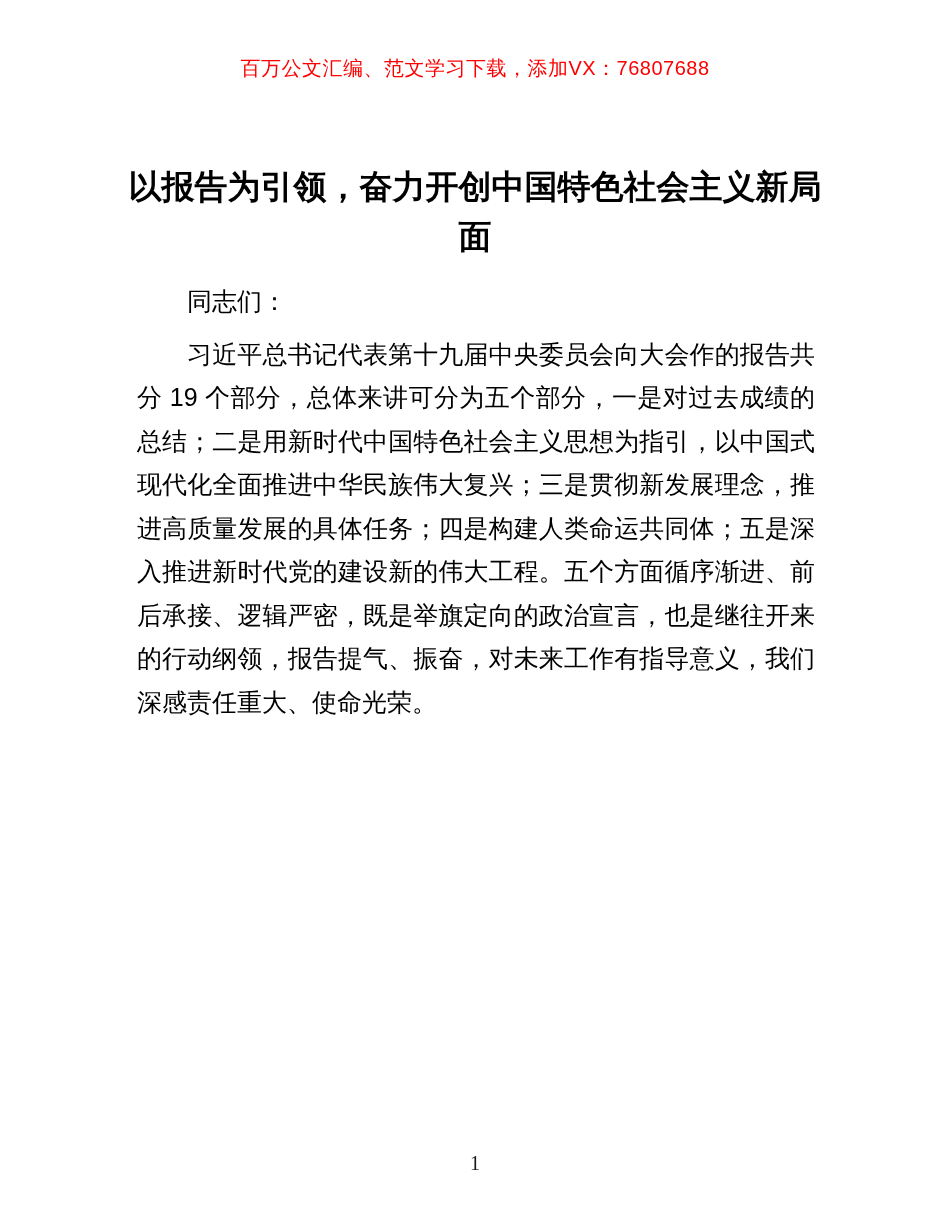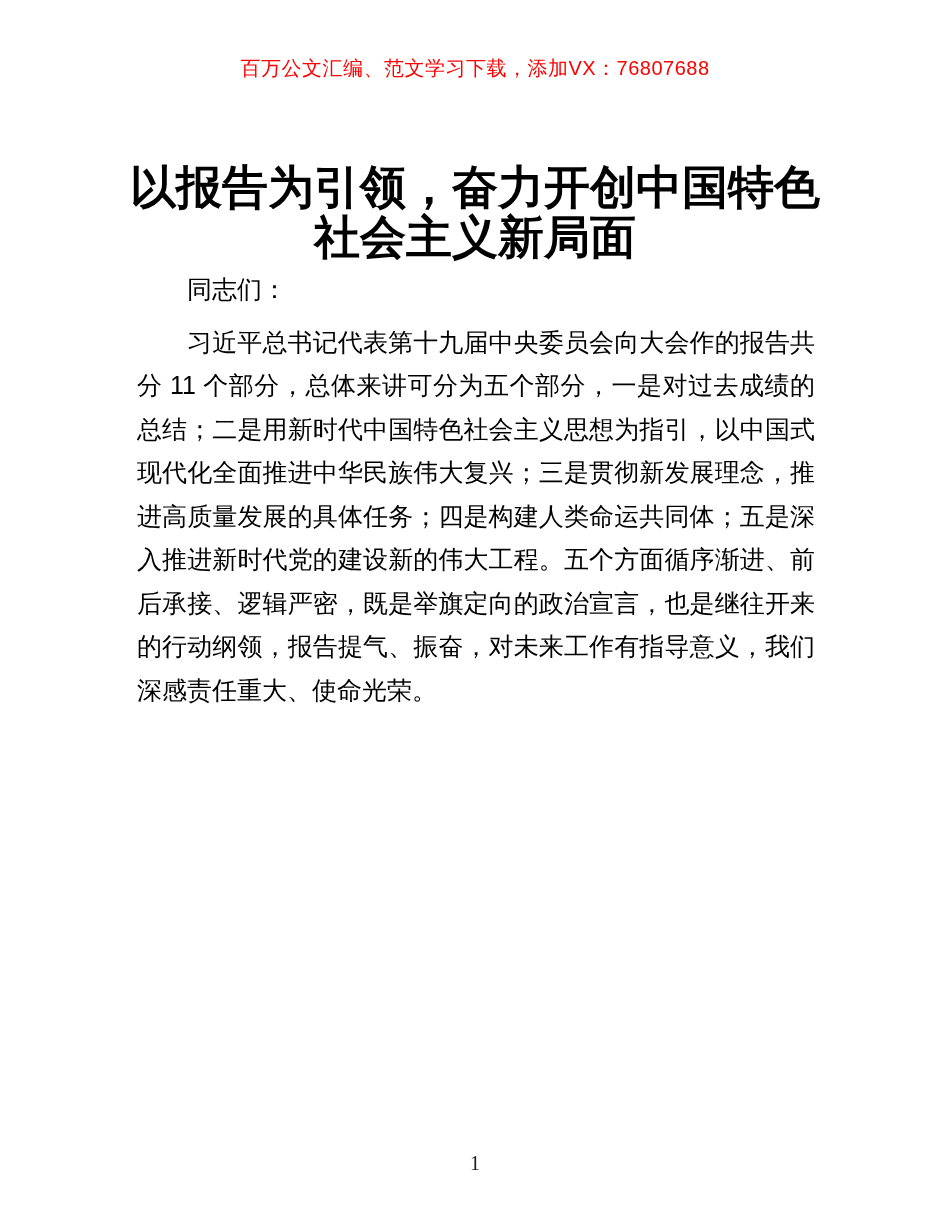--- a/index.html
+++ b/index.html
@@ -27,28 +27,28 @@
     color: #fe0000;
     letter-spacing: 0.5px;
   }
   .doc-title {
     position: absolute;
     top: 162px;
     left: 50%;
     transform: translateX(-50%);
     width: 724px;
     text-align: center;
-    font-size: 46px;
+    font-size: 33px;
     line-height: 50px;
     font-weight: bold;
     color: #000000;
   }
   .doc-body {
     position: absolute;
-    top: 268px;
+    top: 280px;
     left: 137px;
     width: 678px;
     font-size: 25px;
     line-height: 43.5px;
     text-align: justify;
     color: #000000;
   }
   .doc-body p {
     margin: 0 0 9px 0;
     text-indent: 2em;
@@ -70,18 +70,18 @@
 <body>
 
 <div class="page">
 
   <div class="promo-header">百万公文汇编、范文学习下载，添加VX：76807688</div>
 
   <h1 class="doc-title" style="margin:0;">以报告为引领，奋力开创中国特色社会主义新局面</h1>
 
   <div class="doc-body">
     <p>同志们：</p>
-    <p>习近平总书记代表第十九届中央委员会向大会作的报告共分 11 个部分，总体来讲可分为五个部分，一是对过去成绩的总结；二是用新时代中国特色社会主义思想为指引，以中国式现代化全面推进中华民族伟大复兴；三是贯彻新发展理念，推进高质量发展的具体任务；四是构建人类命运共同体；五是深入推进新时代党的建设新的伟大工程。五个方面循序渐进、前后承接、逻辑严密，既是举旗定向的政治宣言，也是继往开来的行动纲领，报告提气、振奋，对未来工作有指导意义，我们深感责任重大、使命光荣。</p>
+    <p>习近平总书记代表第十九届中央委员会向大会作的报告共分 19 个部分，总体来讲可分为五个部分，一是对过去成绩的总结；二是用新时代中国特色社会主义思想为指引，以中国式现代化全面推进中华民族伟大复兴；三是贯彻新发展理念，推进高质量发展的具体任务；四是构建人类命运共同体；五是深入推进新时代党的建设新的伟大工程。五个方面循序渐进、前后承接、逻辑严密，既是举旗定向的政治宣言，也是继往开来的行动纲领，报告提气、振奋，对未来工作有指导意义，我们深感责任重大、使命光荣。</p>
   </div>
 
   <div class="page-footer">1</div>
 
 </div>
 
 </body></html>

